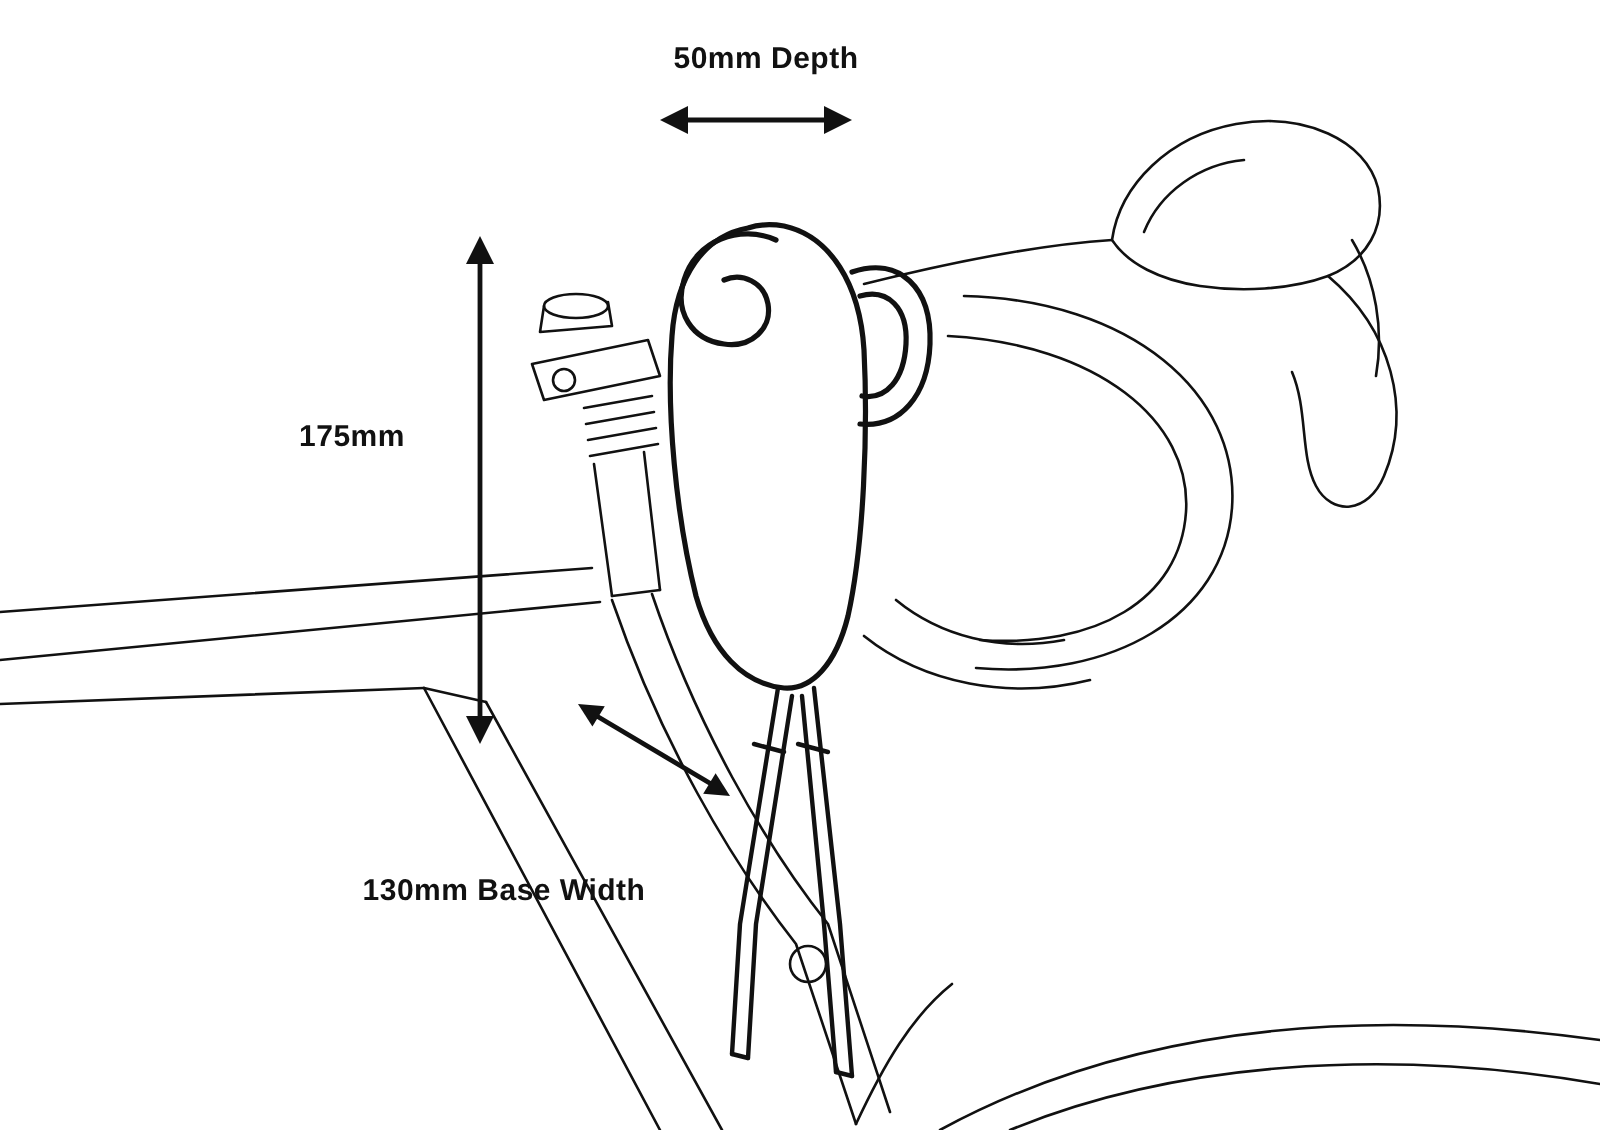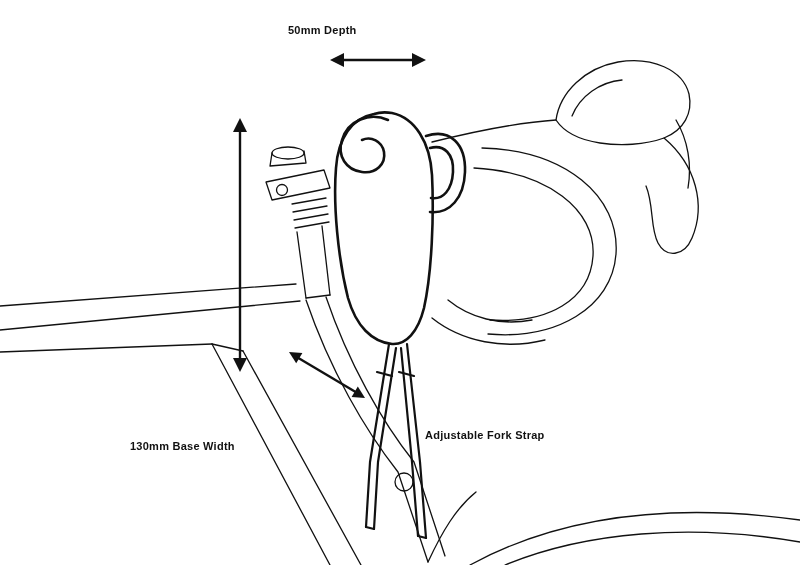--- a/index.html
+++ b/index.html
@@ -9,23 +9,24 @@
     width:800px; height:565px;
     margin:0 auto;
     background:var(--bg,#fff);
     overflow:hidden;
     font-family:"Liberation Sans", sans-serif;
   }
   .artwork { position:absolute; left:0; top:0; width:800px; height:565px; }
   .label {
     position:absolute;
     font-weight:700;
-    font-size:11px;
+    font-size:15px;
     line-height:24px;
     color:var(--ink,#111);
+    text-align:center;
     letter-spacing:0.25px;
     white-space:nowrap;
   }
   .label-depth      { left:288px; top:18px;  width:190px; }
   .label-height     { left:104px; top:207px; width:144px; }
   .label-basewidth  { left:130px; top:395px; width:244px;margin-top:39px; }
   .label-forkstrap  { left:425px; top:423px; width:244px; }
   svg path, svg line, svg ellipse, svg circle { fill:none; stroke:var(--ink,#111); }
   .thin   { stroke-width:1.3; stroke-linecap:round; stroke-linejoin:round; }
   .bagline{ stroke-width:2.6; stroke-linecap:round; stroke-linejoin:round; }
@@ -123,19 +124,19 @@
     <g>
       <line class="dim" x1="295" y1="356" x2="359" y2="394"></line>
       <polygon class="dimhead" points="289,352 296.2,363.3 302.4,353.1"></polygon>
       <polygon class="dimhead" points="365,398 351.6,396.9 357.8,386.6"></polygon>
     </g>
   </svg>
 
   <div class="label label-depth">50mm Depth</div>
 
   <div class="label label-height">
+    <div>175mm</div>
   </div>
 
   <div class="label label-basewidth">130mm Base Width</div>
 
-  <div class="label label-forkstrap">Adjustable Fork Strap</div>
 
 </div>
 
 </body></html>

